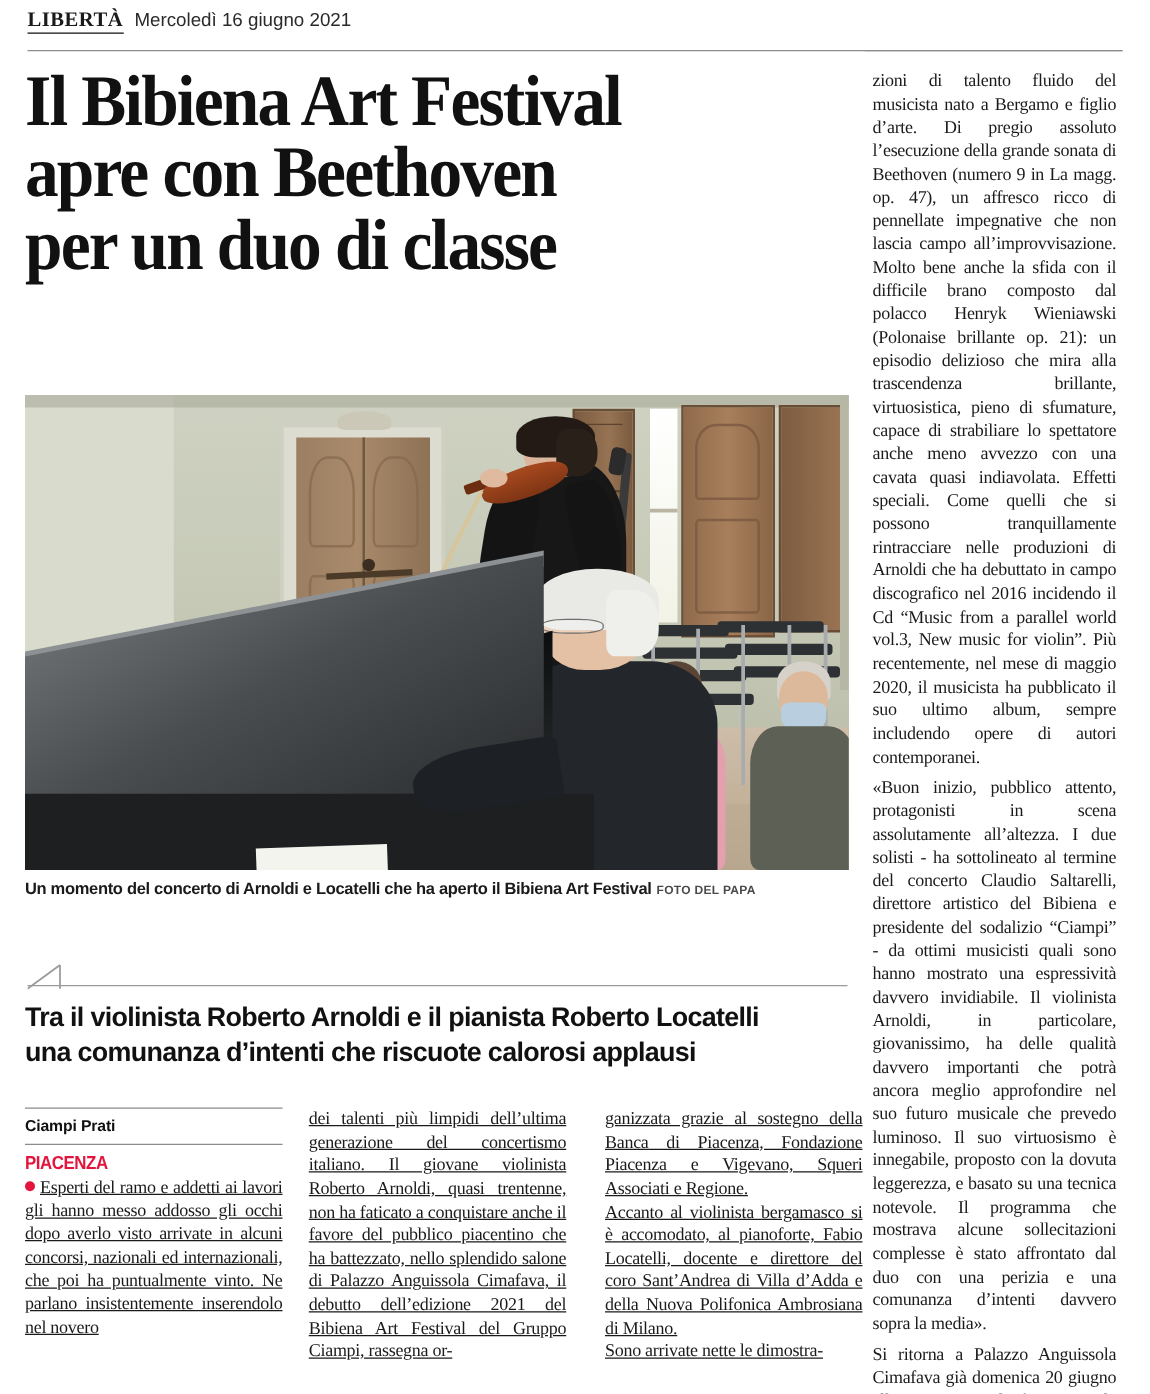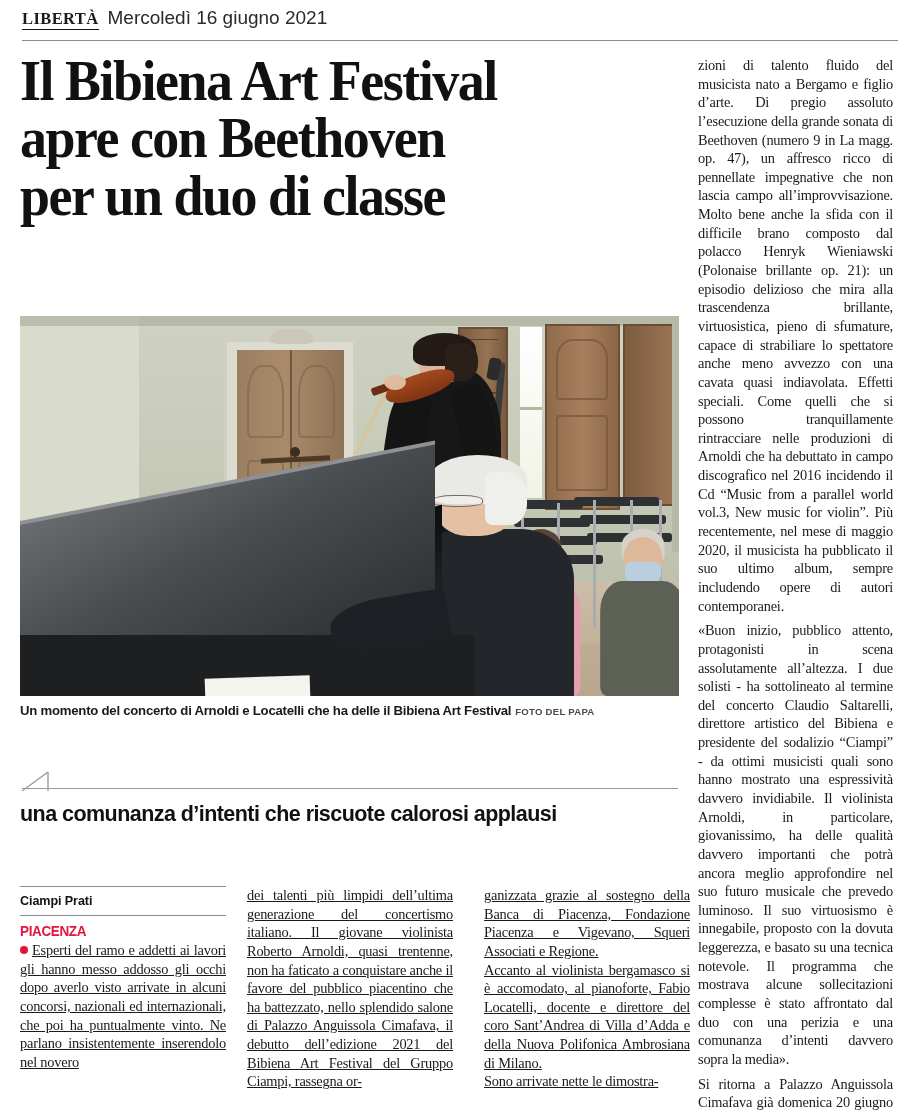--- a/index.html
+++ b/index.html
@@ -20,21 +20,21 @@
   .masthead-name {
     font-family: "Liberation Serif", serif;
     font-weight: bold; font-size: 16.5px;
     letter-spacing: 0.4px;
     border-bottom: 1.6px solid #111;
     padding-bottom: 1px;
     line-height: 1;
   }
   .masthead-date {
     font-family: "Liberation Sans", sans-serif;
-    font-size: 19px; color: #2a2a2a; line-height: 1; text-align: center;
+    font-size: 15px; color: #2a2a2a; line-height: 1; text-align: center;
   }
   .masthead-rule {
     position: absolute; left: 22px; top: 40px;
     width: 876px; height: 1px; background: #8c8c8c;
   }
 
   
   .headline {
     position: absolute; left: 20px; top: 52px; width: 660px;
     font-family: "Liberation Serif", serif;
@@ -376,32 +376,33 @@
       <div class="ph piano-gold2"></div>
       <div class="ph piano-edge"></div>
       <div class="ph piano-lid"></div>
       <div class="ph piano-body"></div>
       <div class="ph pi-arm"></div>
       <div class="ph music-sheet"></div>
     </div>
   </div>
 
   <div class="caption">
-    <span>Un momento del concerto di Arnoldi e Locatelli che ha delle il Bibiena Art Festival</span><span class="credit">FOTO DEL PAPA</span>
+    <span>Un momento del concerto di Arnoldi e Locatelli che ha aperto il Bibiena Art Festival</span><span class="credit">FOTO DEL PAPA</span>
   </div>
 
   <div class="flag">
     <svg class="flag-diag" viewBox="0 0 30 22" width="30" height="22">
       <line x1="0" y1="21" x2="26" y2="2" stroke="#9a9a9a" stroke-width="1.4"></line>
       <line x1="26" y1="2" x2="26" y2="21" stroke="#9a9a9a" stroke-width="1.4"></line>
     </svg>
   </div>
   <div class="flag-line"></div>
 
   <h2 class="subhead">
+    <div>Tra il violinista Roberto Arnoldi e il pianista Roberto Locatelli</div>
     <div>una comunanza d’intenti che riscuote calorosi applausi</div>
   </h2>
 
   <div class="cols">
 
     <div class="col col-1">
       <div class="byline-rule-top"></div>
       <div class="byline">Ciampi Prati</div>
       <div class="byline-rule-bot"></div>
       <div class="dateline">PIACENZA</div>

